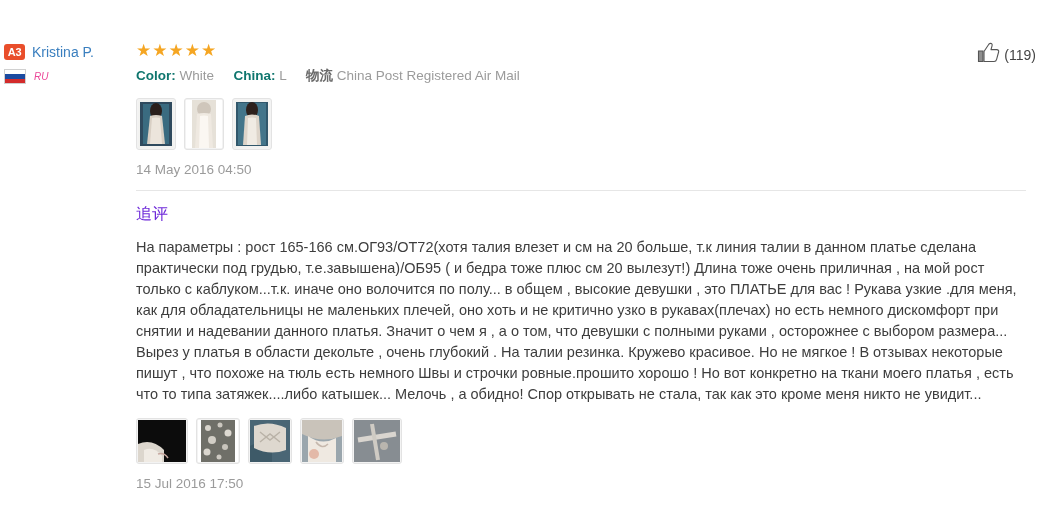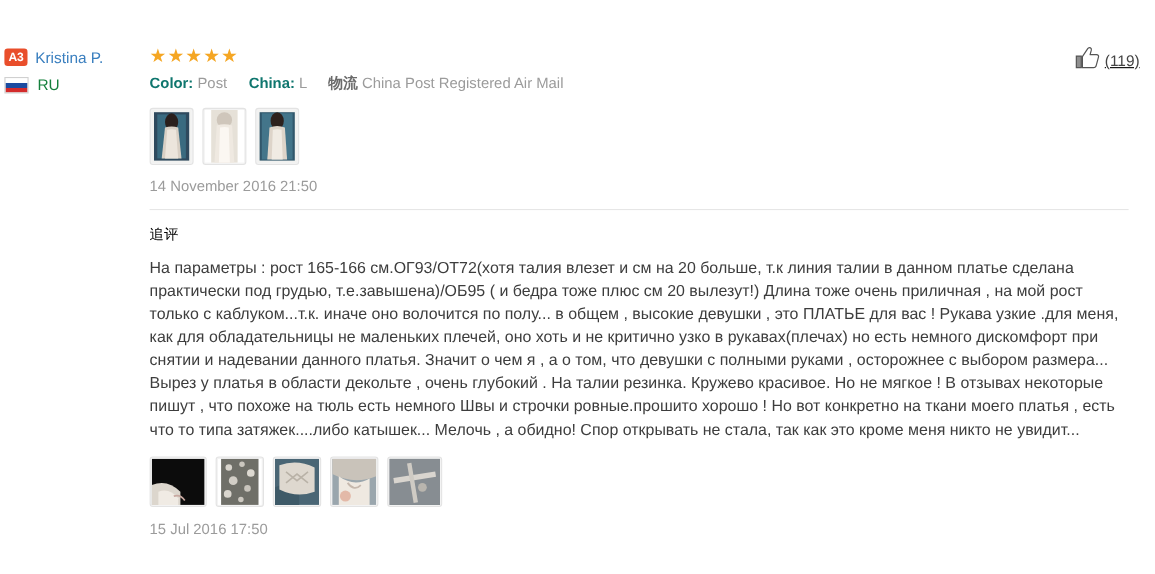--- a/index.html
+++ b/index.html
@@ -50,21 +50,21 @@
   .country-line { display: flex; align-items: center; gap: 8px; }
   .flag {
     width: 22px; height: 15px;
     border: 1px solid #d0d0d0;
     display: block;
     background: linear-gradient(to bottom,
       #ffffff 0%, #ffffff 33.3%,
       #1b4ba0 33.3%, #1b4ba0 66.6%,
       #d32b2b 66.6%, #d32b2b 100%);
   }
-  .country-code { color: #15803d; font-size: 14px; }
+  .country-code { color: #ec4899; font-size: 10px; font-style: italic; }
 
   
   .content-col { flex: 1 1 auto; min-width: 0; position: relative; padding-right: 10px; }
 
   .stars {
     color: #f5a623;
     font-size: 17px;
     letter-spacing: 1px;
     line-height: 1;
     margin-bottom: 8px;
@@ -106,32 +106,31 @@
 
   
   .like-box {
     position: absolute;
     top: 2px;
     right: 0;
     display: flex;
     align-items: center;
     gap: 4px;
     cursor: pointer;
-    text-decoration: underline;
   }
   .like-count { font-size: 14px; color: #444; }
 
   
   .divider {
     border-top: 1px solid #e6e6e6;
     margin: 9px 0 13px 0;
   }
   .followup-title {
-    color: #000000;
-    font-size: 13px;
+    color: #6d28d9;
+    font-size: 16px;
     margin-bottom: 12px;
     font-weight: normal;
   }
 </style>
 </head>
 <body>
 
 <div class="review-wrap">
   <div class="review-row">
 
@@ -155,21 +154,21 @@
             <path d="M7 9.5 L12 2 C13.6 0.6 15.6 1.6 15.1 3.6 L14 7.6 H19.8 C21.3 7.6 22 8.7 21.6 10 L19.6 17.4 C19.3 18.7 18.4 19.5 17.1 19.5 H7 Z" fill="#ffffff" stroke="#555" stroke-width="1.1" stroke-linejoin="round"></path>
           </svg>
         </span>
         <span class="like-count">(119)</span>
       </div>
 
       <div class="stars">★★★★★</div>
 
       <div class="attrs">
         <span class="k">Color:</span>
-        <span class="v">Post</span>
+        <span class="v">White</span>
         <span class="sep"></span>
         <span class="k">China:</span>
         <span class="v">L</span>
         <span class="sep"></span>
         <span class="cn">物流</span>
         <span class="v">China Post Registered Air Mail</span>
       </div>
 
 
       <div class="thumbs">
@@ -197,21 +196,21 @@
             <rect width="36" height="48" fill="#f2f2f0"></rect>
             <rect x="2" y="2" width="32" height="44" fill="#31576b"></rect>
             <rect x="4" y="3" width="28" height="42" fill="#43758a"></rect>
             <ellipse cx="18" cy="10" rx="6" ry="8" fill="#2d211d"></ellipse>
             <path d="M11 16 Q18 13 25 16 L27 45 H9 Z" fill="#ddd4c9"></path>
             <path d="M14 18 Q18 17 22 18 L23 45 H13 Z" fill="#f0ebe3"></path>
           </svg>
         </div>
       </div>
 
-      <div class="date">14 November 2016 21:50</div>
+      <div class="date">14 May 2016 04:50</div>
 
       <div class="divider"></div>
 
       <div class="followup-title">追评</div>
 
       <div class="body-text">На параметры : рост 165-166 см.ОГ93/ОТ72(хотя талия влезет и см на 20 больше, т.к линия талии в данном платье сделана практически под грудью, т.е.завышена)/ОБ95 ( и бедра тоже плюс см 20 вылезут!) Длина тоже очень приличная , на мой рост только с каблуком...т.к. иначе оно волочится по полу... в общем , высокие девушки , это ПЛАТЬЕ для вас ! Рукава узкие .для меня, как для обладательницы не маленьких плечей, оно хоть и не критично узко в рукавах(плечах) но есть немного дискомфорт при снятии и надевании данного платья. Значит о чем я , а о том, что девушки с полными руками , осторожнее с выбором размера... Вырез у платья в области декольте , очень глубокий . На талии резинка. Кружево красивое. Но не мягкое ! В отзывах некоторые пишут , что похоже на тюль есть немного Швы и строчки ровные.прошито хорошо ! Но вот конкретно на ткани моего платья , есть что то типа затяжек....либо катышек... Мелочь , а обидно! Спор открывать не стала, так как это кроме меня никто не увидит...</div>
 
       <div class="thumbs">
         <div class="thumb">
           <svg class="img" width="48" height="42" viewBox="0 0 48 42">

